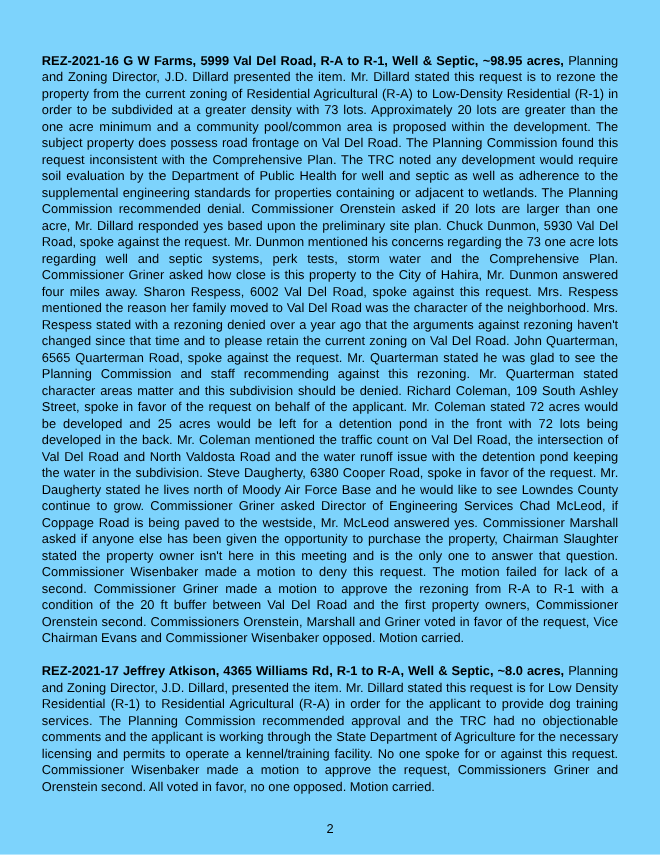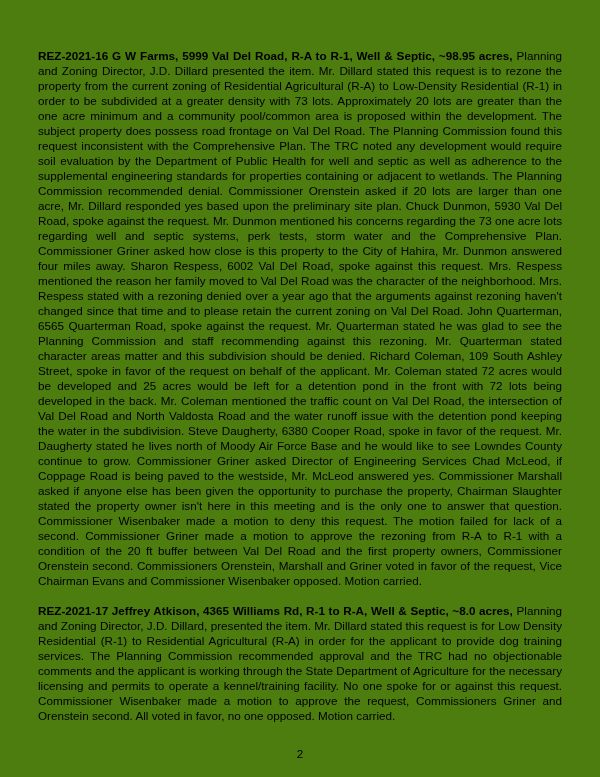--- a/index.html
+++ b/index.html
@@ -4,21 +4,21 @@
 <style>
   * { margin: 0; padding: 0; box-sizing: border-box; }
   html, body {
     background: #ffffff;
     font-family: "Liberation Sans", "DejaVu Sans", sans-serif;
   }
   .page {
     position: relative;
     width: 600px;
     height: 777px;
-    background: #4d7c0f;
+    background: #7dd3fc;
     overflow: hidden;
   }
   .content {
     position: absolute;
     top: 48px;
     left: 38px;
     width: 524px;
     color: #000000;
     font-size: 11.7px;
     line-height: 15px;

